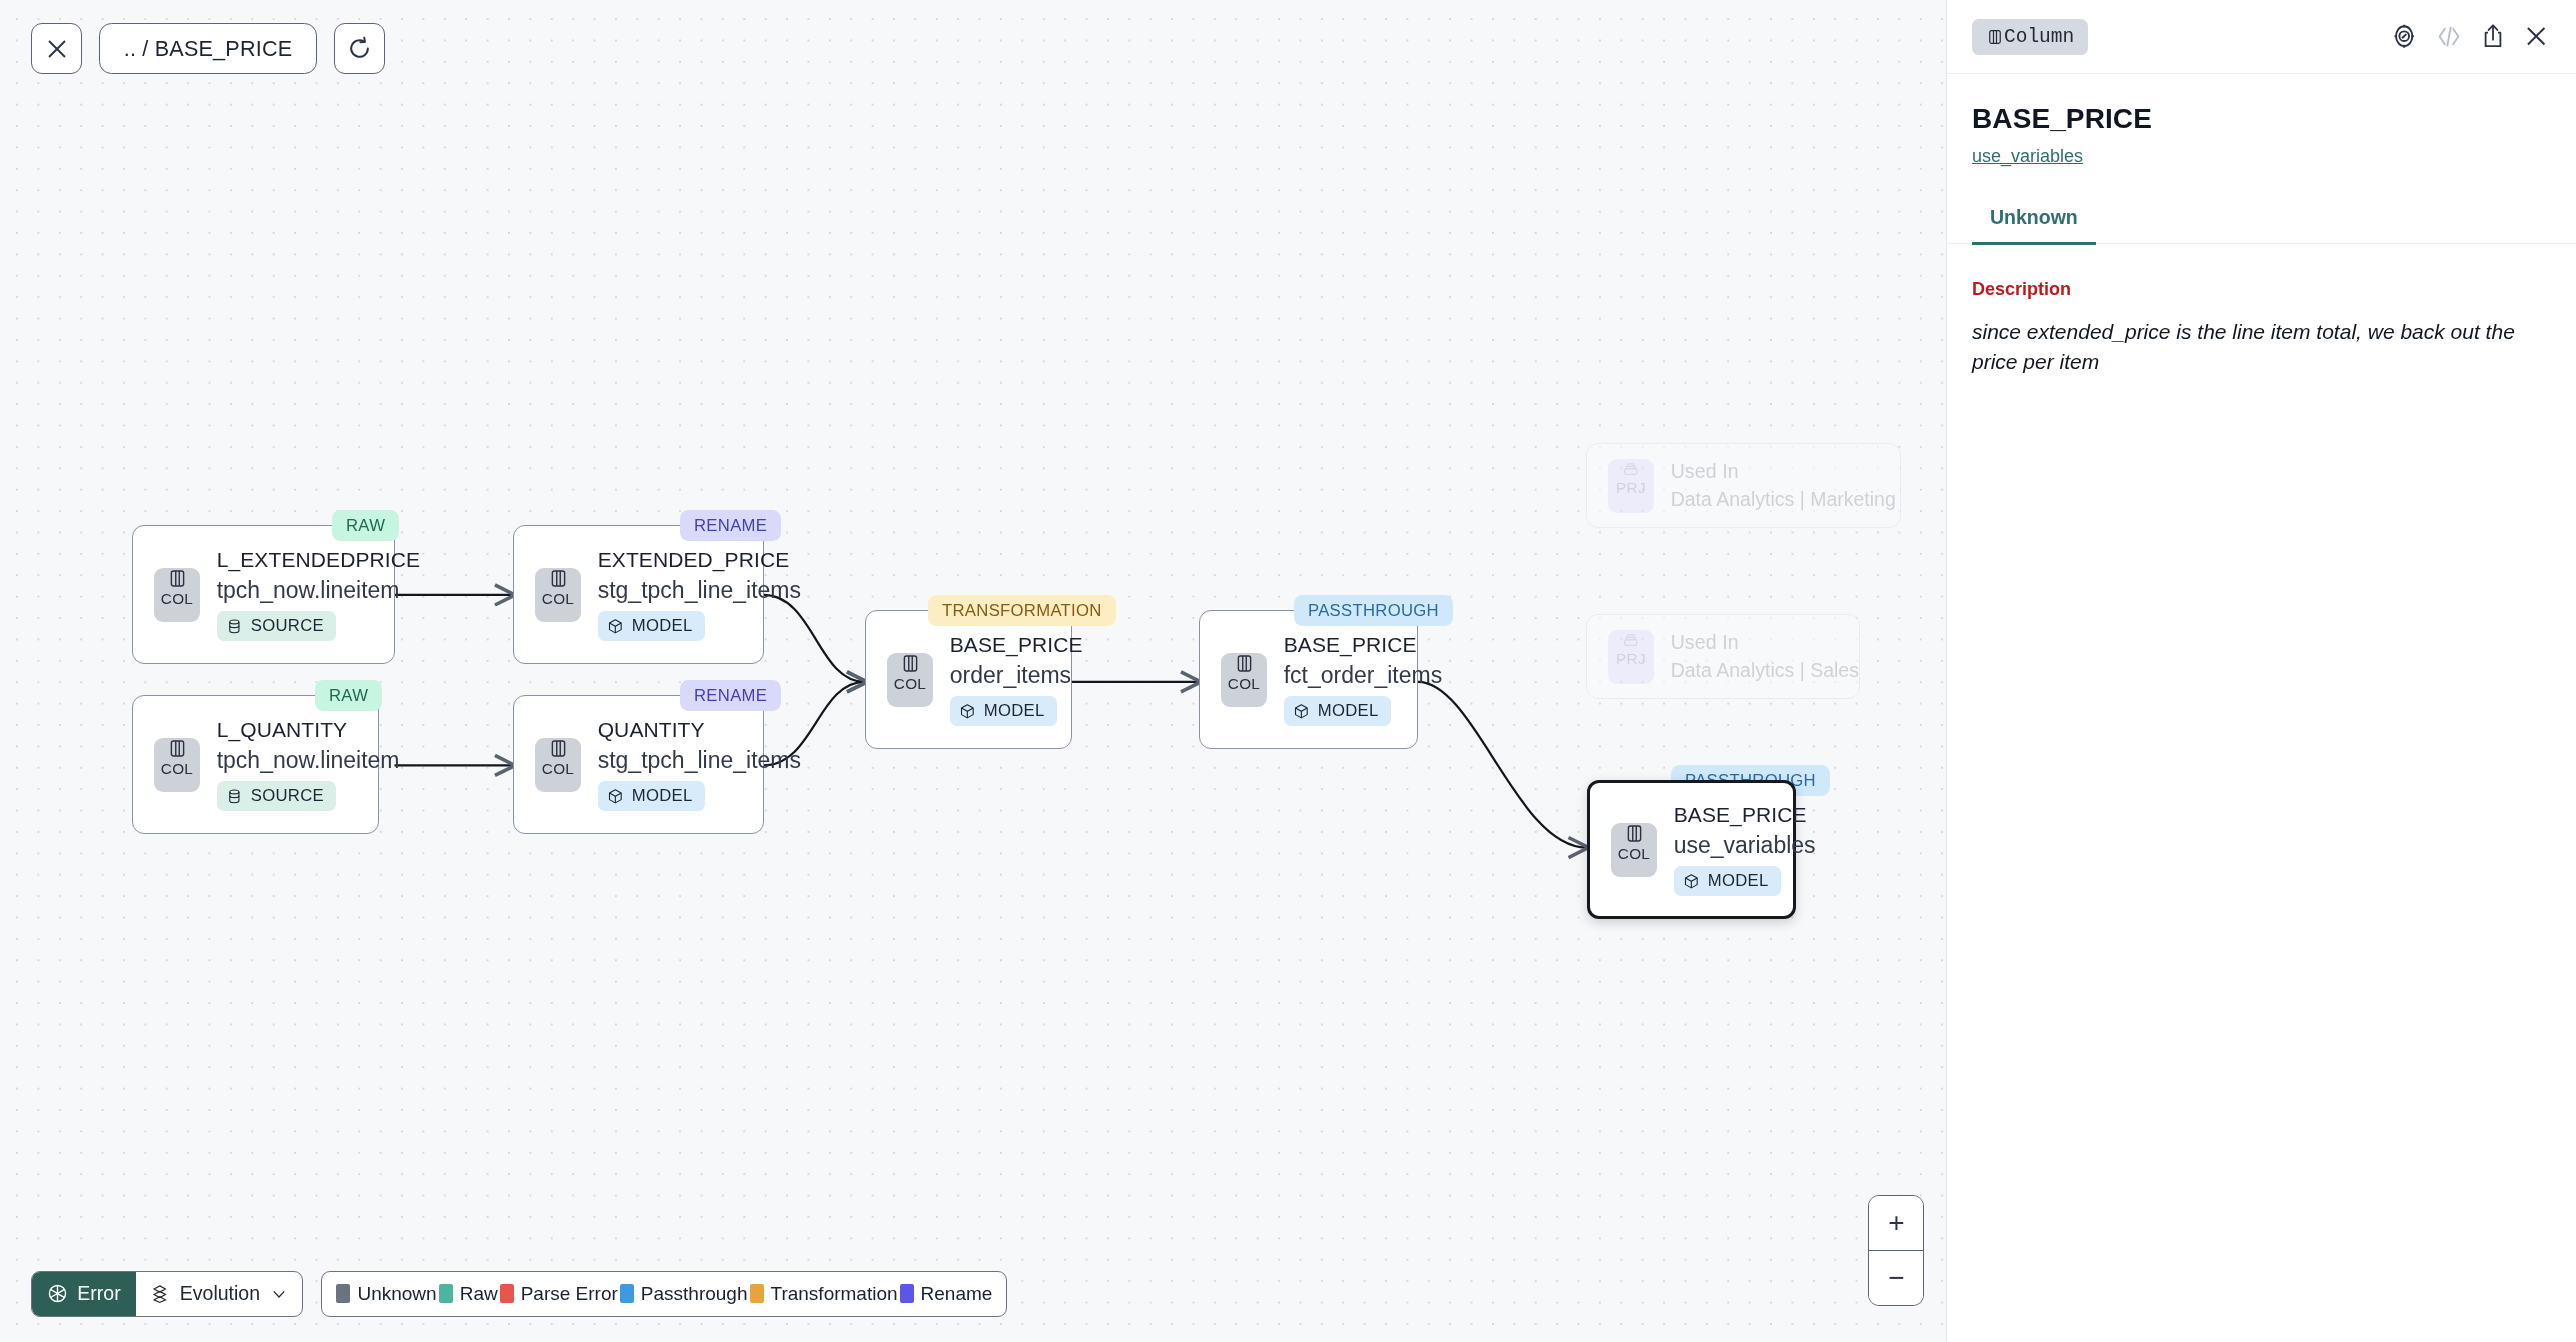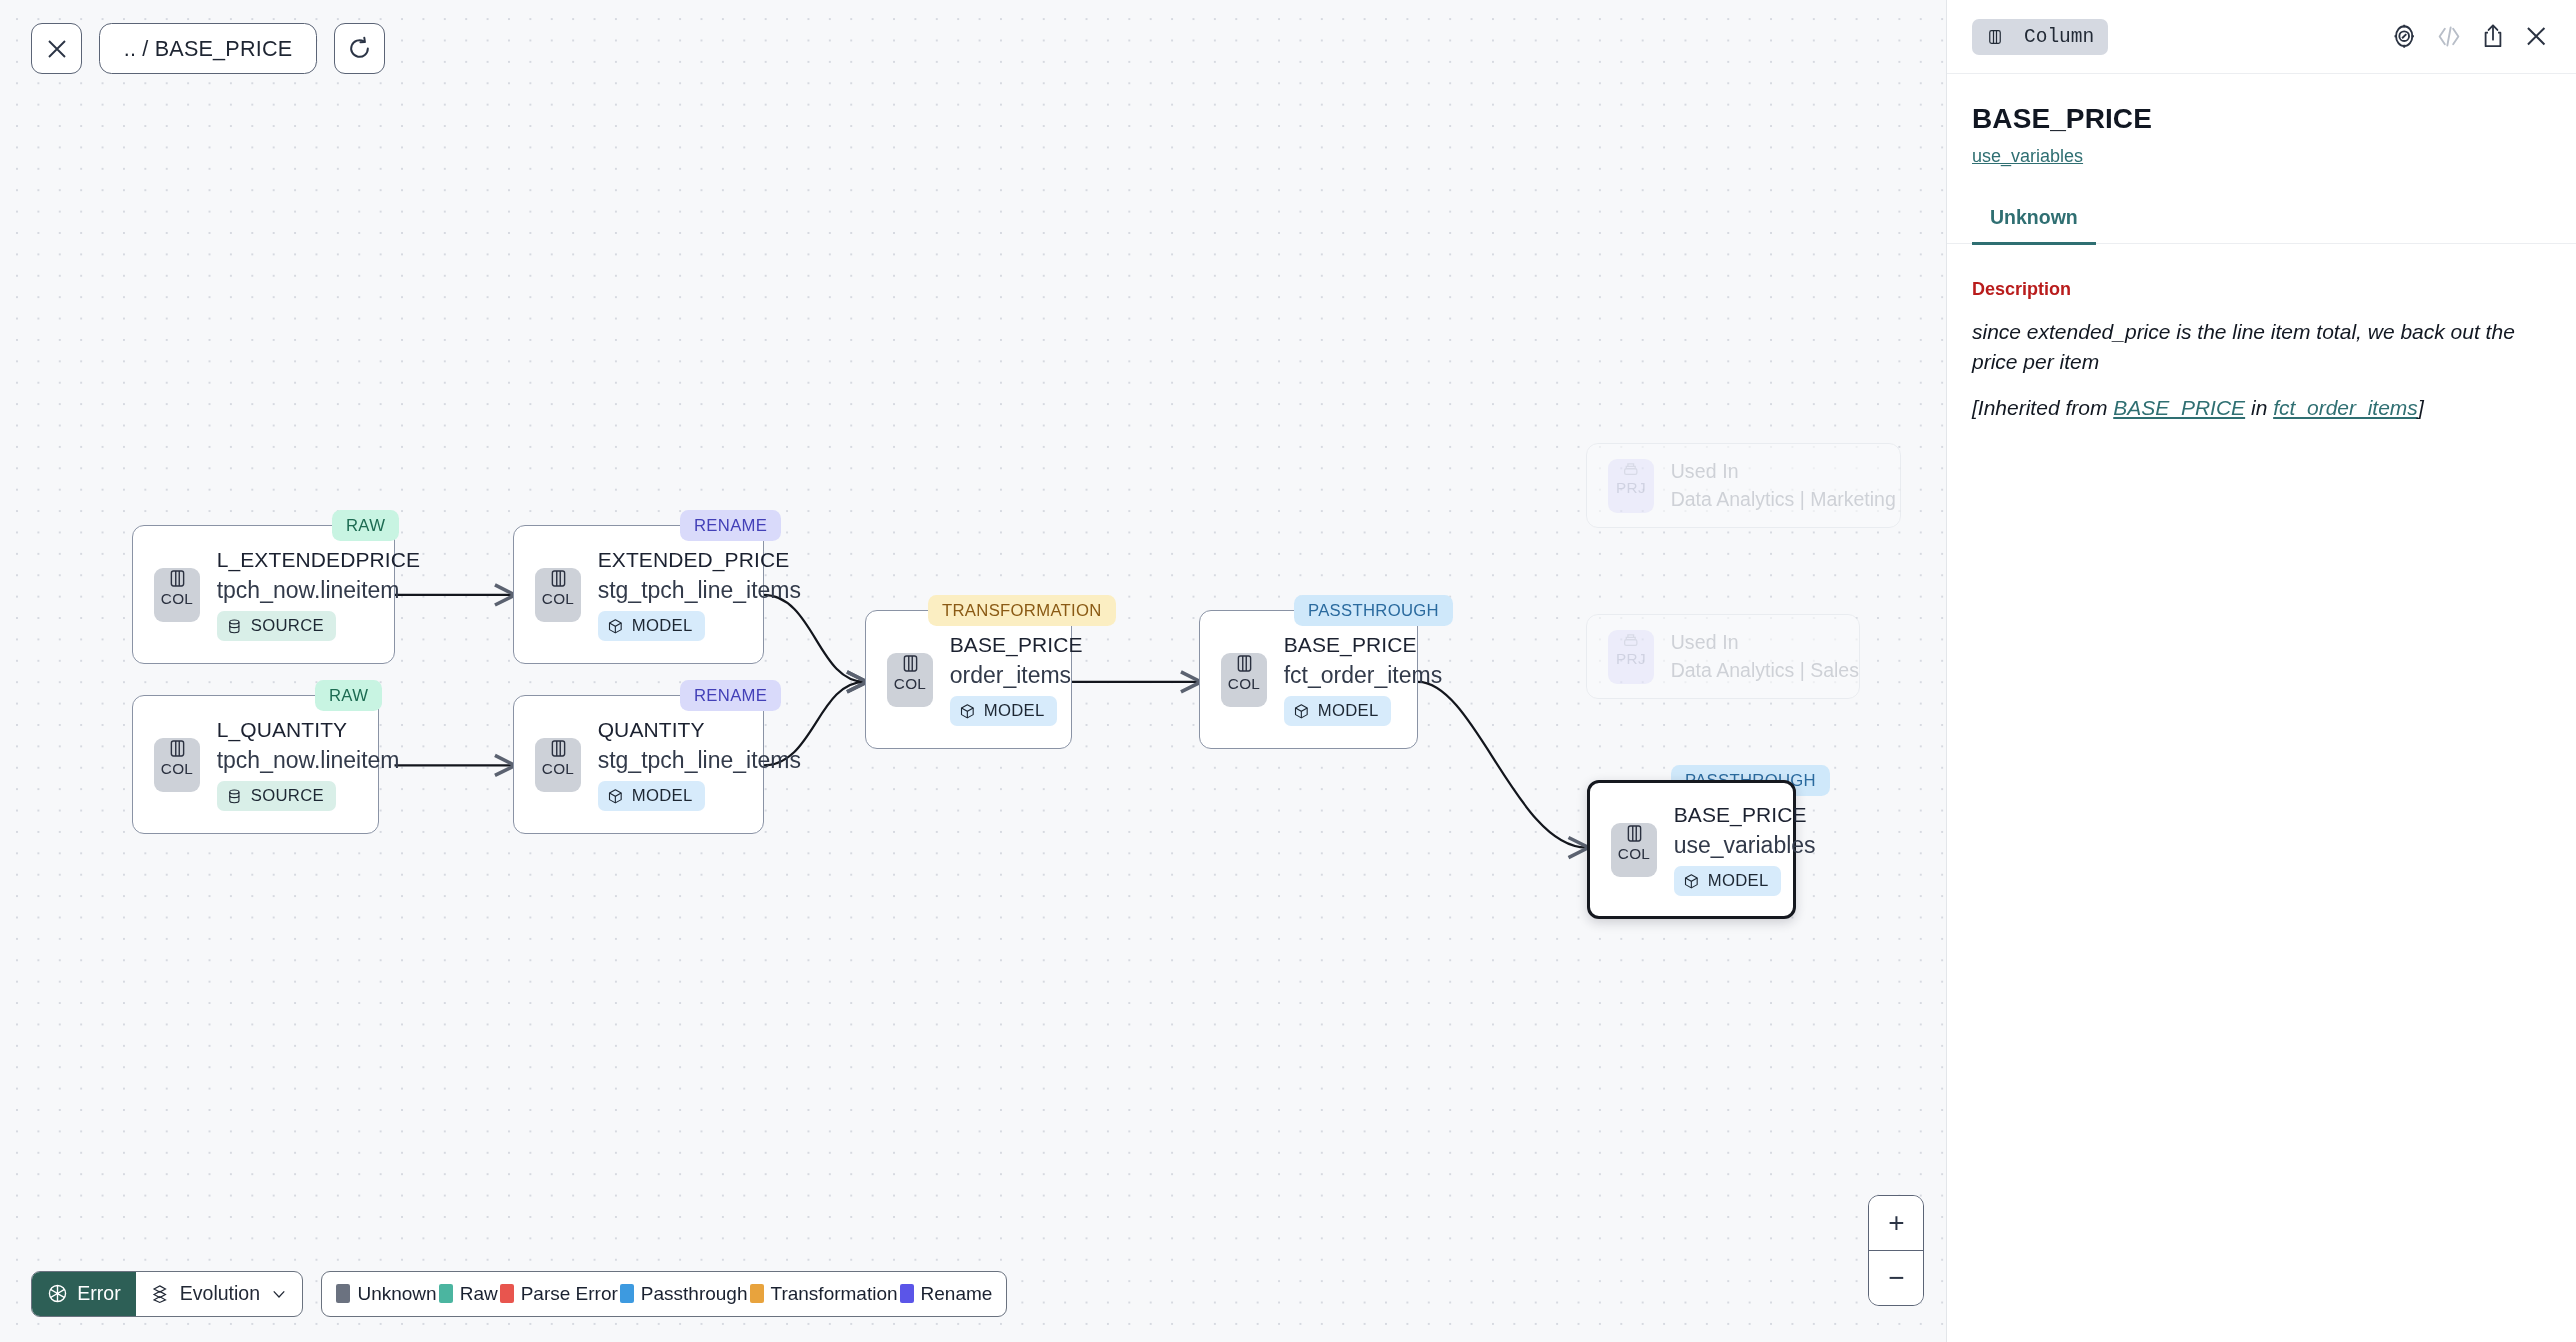--- a/index.html
+++ b/index.html
@@ -121,21 +121,21 @@
   
   #panel {
     width: 630px; height: 1343px; background: #fff; flex: none;
     border-left: 0.7px solid #e3e6ea; display: flex; flex-direction: column;
   }
   .panel-head {
     height: 74px; display: flex; align-items: center; padding: 0 26.4px 0 25px;
     border-bottom: 1.4px solid #eceef1; flex: none;
   }
   .type-chip {
-    display: flex; align-items: center; gap: 20px;
+    display: flex; align-items: center; gap: 0;
     background: #d5d9e1; border-radius: 7px; padding: 7px 14px;
     font-family: "Liberation Mono", monospace; font-size: 19.5px; color: #222a36; cursor: pointer;
   }
   .head-actions { margin-left: auto; display: flex; align-items: center; gap: 18px; }
   .head-actions .ico { cursor: pointer; color: #2b3342; display: flex; }
   .head-actions .ico.dim { color: #b8bec8; }
 
   .panel-title { font-size: 28px; font-weight: bold; color: #111722; padding: 29px 25px 0 25px; letter-spacing: 0.1px; }
   .panel-link {
     display: inline-block; margin: 11px 25px 0 25px; font-size: 18px;
@@ -478,21 +478,18 @@
     <a class="panel-link">use_variables</a>
 
     <div class="tabs">
       <div class="tab">Unknown</div>
     </div>
 
     <div class="sec">
       <div class="sec-label">Description</div>
       <div class="desc">
         <span>since extended_price is the line item total, we back out the price per item</span>
-        <span class="inh">
-          <span>[Inherited from </span><a>BASE_PRICE</a><span> in </span><a>fct_order_items</a><span>]</span>
-        </span>
       </div>
     </div>
 
   </div>
 </div>
 
 
 </body></html>

